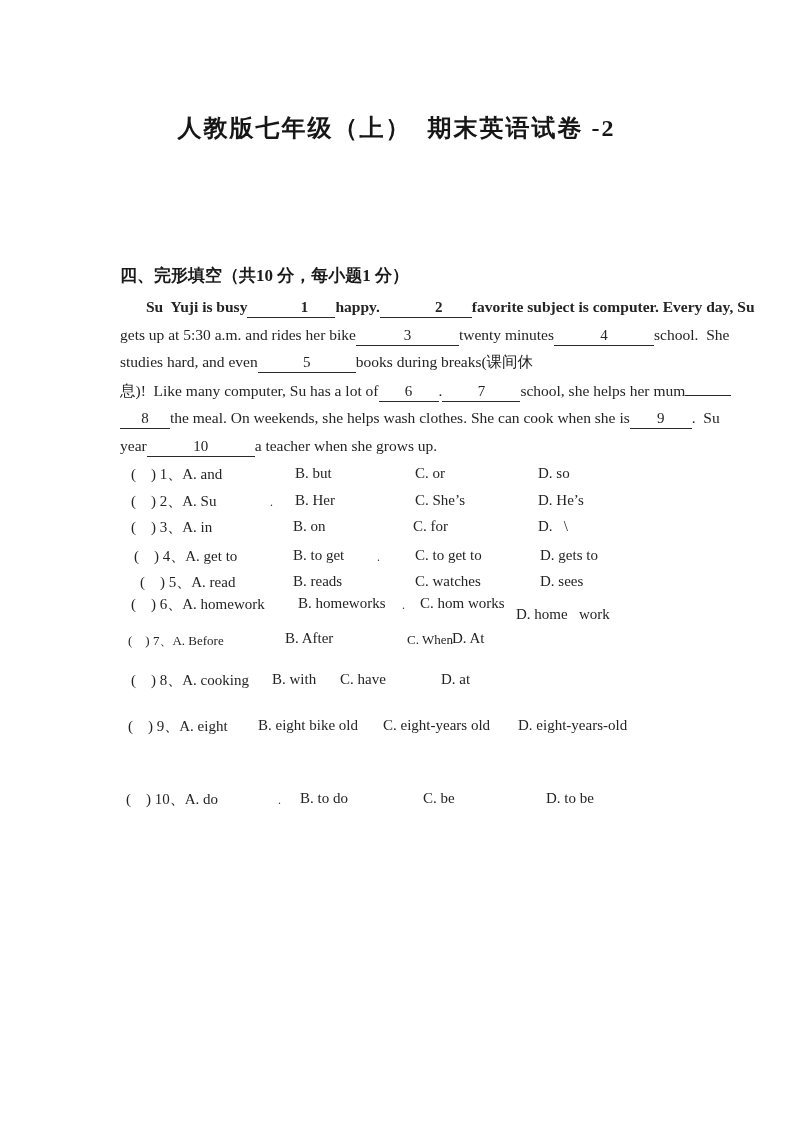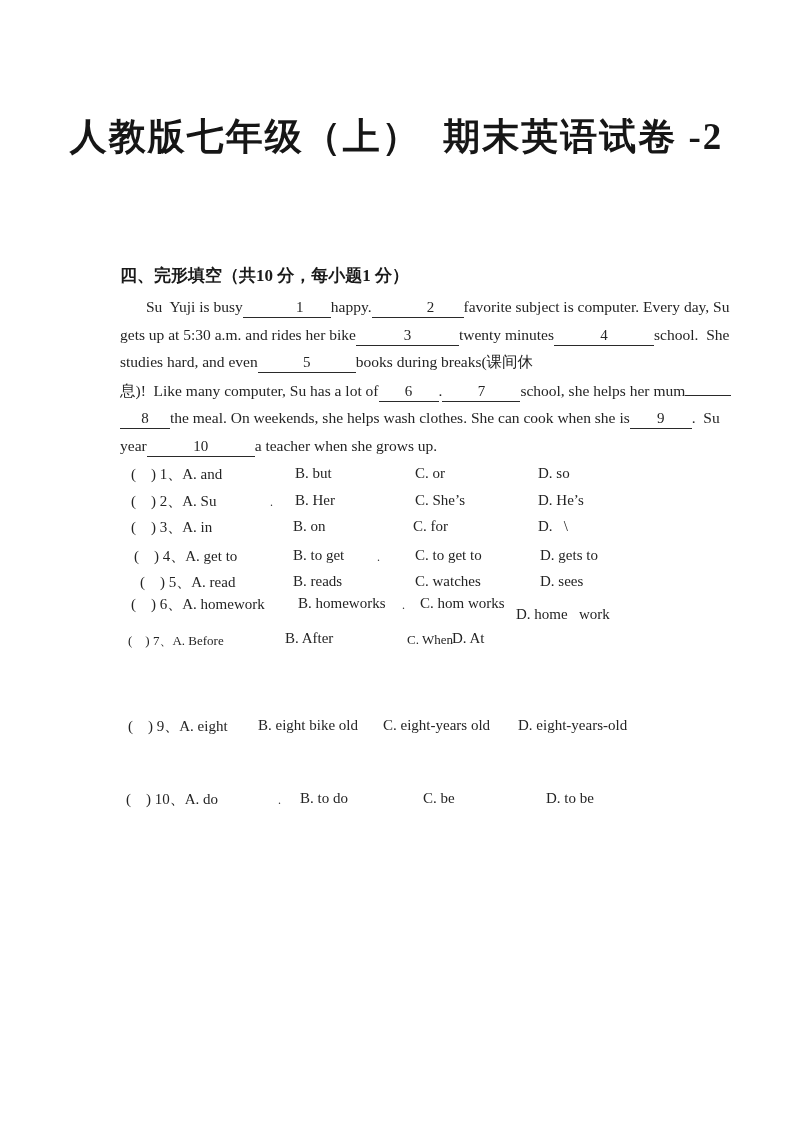--- a/index.html
+++ b/index.html
@@ -11,21 +11,21 @@
     overflow:hidden;
     font-family:"Liberation Serif","DejaVu Serif",serif;
     color:#222222;
   }
   .title{
     position:absolute;
     top:112px;
     left:0;
     width:100%;
     text-align:center;
-    font-size:37px;
+    font-size:24px;
     font-weight:bold;
     color:#161616;
     letter-spacing:2px;
     white-space:pre;
   }
   .section-header{
     position:absolute;
     top:264px;
     left:120px;
     font-size:17px;
@@ -36,21 +36,21 @@
   .passage{
     position:absolute;
     top:293px;
     left:120px;
     width:555px;
     font-size:15.5px;
     line-height:27.5px;
     color:#242424;
   }
   .pline{white-space:pre;}
-  .pline.indent{text-indent:26px;}
+  .pline.indent{text-indent:26px;font-weight:bold;}
   .ptext{white-space:pre;}
   .blank{
     display:inline-block;
     border-bottom:1px solid #2a2a2a;
     text-align:center;
     height:19px;
     line-height:19px;
     vertical-align:baseline;
     font-size:15px;
     color:#242424;
@@ -134,20 +134,26 @@
         <span class="qcell stray" style="left: 282px;">.</span>
         <span class="qcell" style="left: 300px;">C. hom works</span>
         <span class="qcell" style="left: 396px; margin-top: 11px;">D. home   work</span>
       </div>
       <div class="qrow" style="top: 175px;">
         <span class="qcell sm" style="left: 8px;">(    ) 7、A. Before</span>
         <span class="qcell" style="left: 165px;">B. After</span>
         <span class="qcell sm" style="left: 243px; margin-left: 44px;">C. When</span>
         <span class="qcell" style="left: 332px;">D. At</span>
       </div>
+      <div class="qrow" style="top: 216px;">
+        <span class="qcell" style="left: 11px;">(    ) 8、A. cooking</span>
+        <span class="qcell" style="left: 152px;">B. with</span>
+        <span class="qcell" style="left: 220px;">C. have</span>
+        <span class="qcell" style="left: 321px;">D. at</span>
+      </div>
       <div class="qrow" style="top: 262px;">
         <span class="qcell" style="left: 8px;">(    ) 9、A. eight</span>
         <span class="qcell" style="left: 138px;">B. eight bike old</span>
         <span class="qcell" style="left: 263px;">C. eight-years old</span>
         <span class="qcell" style="left: 398px;">D. eight-years-old</span>
       </div>
       <div class="qrow" style="top: 335px;">
         <span class="qcell" style="left: 6px;">(    ) 10、A. do</span>
         <span class="qcell stray" style="left: 158px;">.</span>
         <span class="qcell" style="left: 180px;">B. to do</span>

